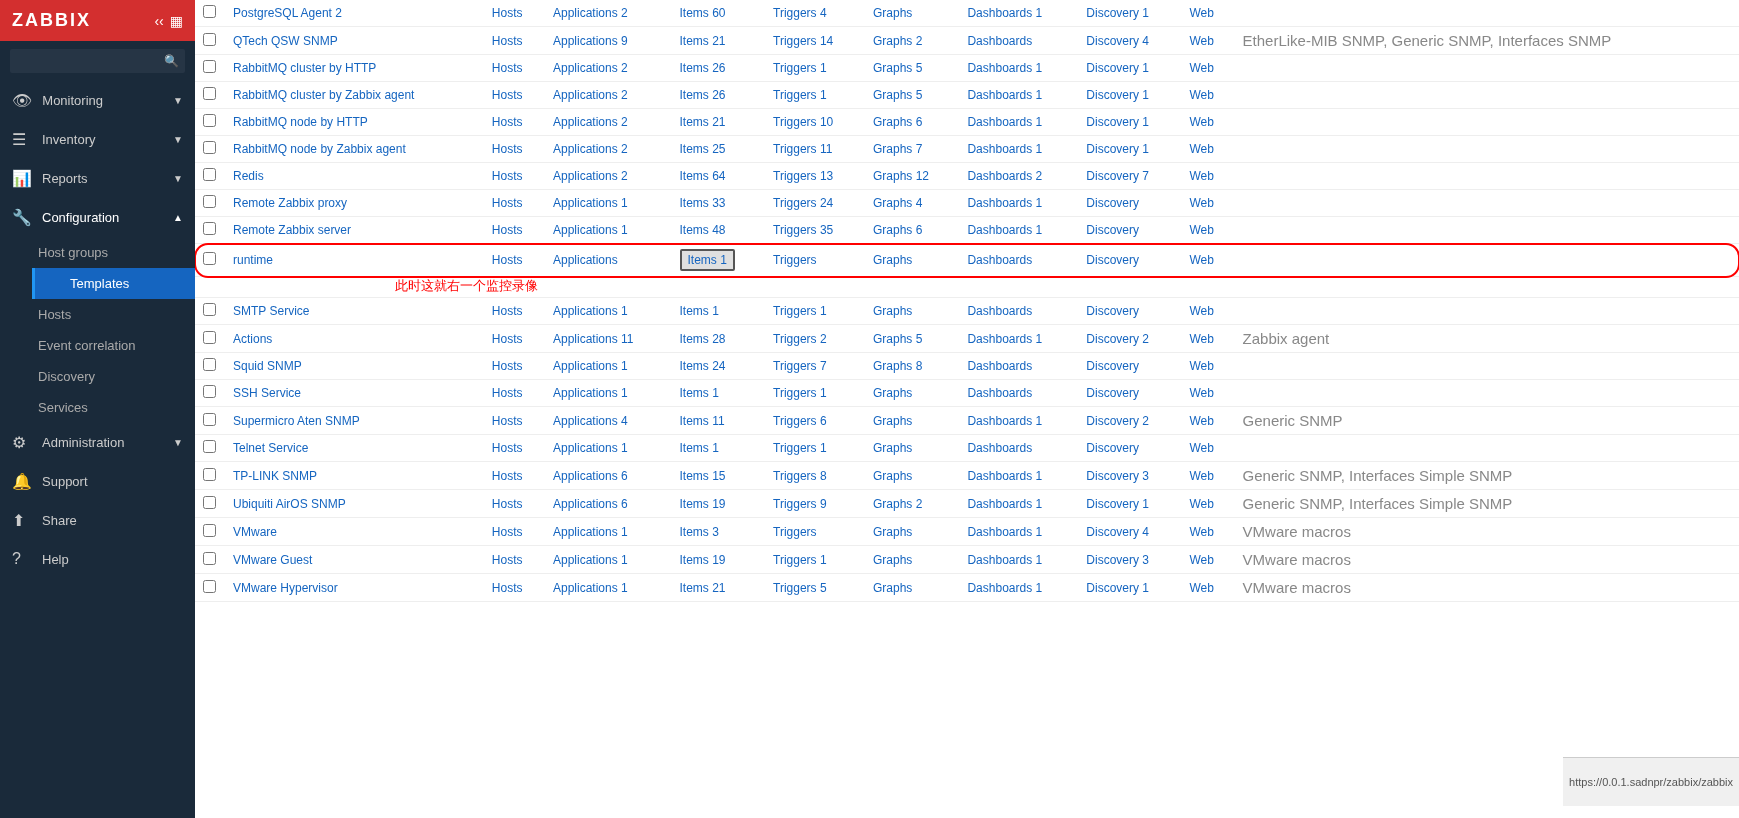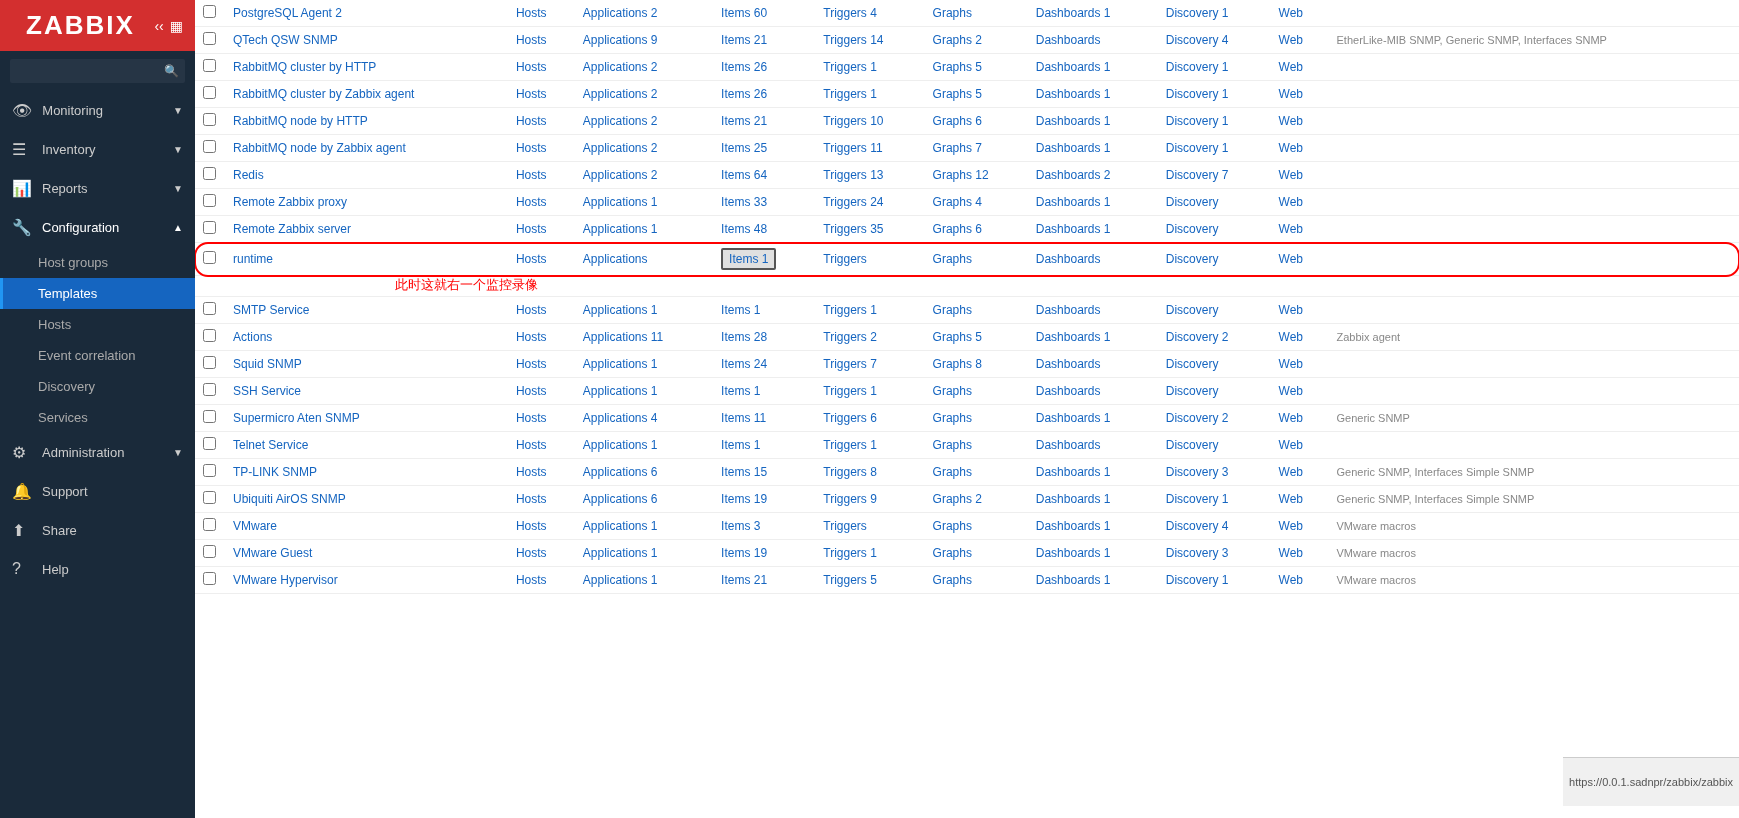--- a/index.html
+++ b/index.html
@@ -18,24 +18,23 @@
     }
     .sidebar-logo {
       background: #d32f2f;
       padding: 10px 12px;
       display: flex;
       align-items: center;
       justify-content: space-between;
     }
     .logo-text {
       color: #fff;
-      font-size: 26px;
+      font-size: 18px;
       font-weight: bold;
       letter-spacing: 2px;
-      margin-left: 14px;
     }
     .logo-icons {
       display: flex;
       gap: 6px;
       color: #fff;
       font-size: 14px;
     }
     .sidebar-search {
       padding: 8px 10px;
       background: #1a2a3a;
@@ -81,20 +80,21 @@
       align-items: flex-end;
       padding: 8px 12px 8px 38px;
       color: #aaa;
       cursor: pointer;
       font-size: 13px;
     }
     .nav-sub-item.active-line {
       border-left: 3px solid #2196f3;
       padding-left: 35px;
       color: #fff;
+      margin-left: 32px;
     }
 
     
     #main {
       flex: 1;
       overflow-y: auto;
       background: #fff;
     }
 
     
@@ -106,21 +106,21 @@
     }
     table tbody tr {
       border-bottom: 1px solid #eee;
     }
     table td {
       padding: 5px 8px;
       color: #333;
       vertical-align: middle;
     }
     .link-blue { color: #1565c0; text-decoration: none; cursor: pointer; }
-    .linked-templates { color: #888; font-size: 11px; }
+    .linked-templates { color: #888; font-size: 15px; }
     .items-highlight {
       border: 2px solid #555;
       background: #e0e0e0;
       padding: 2px 6px;
       display: inline-block;
       border-radius: 2px;
     }
 
     
     .annotation {

